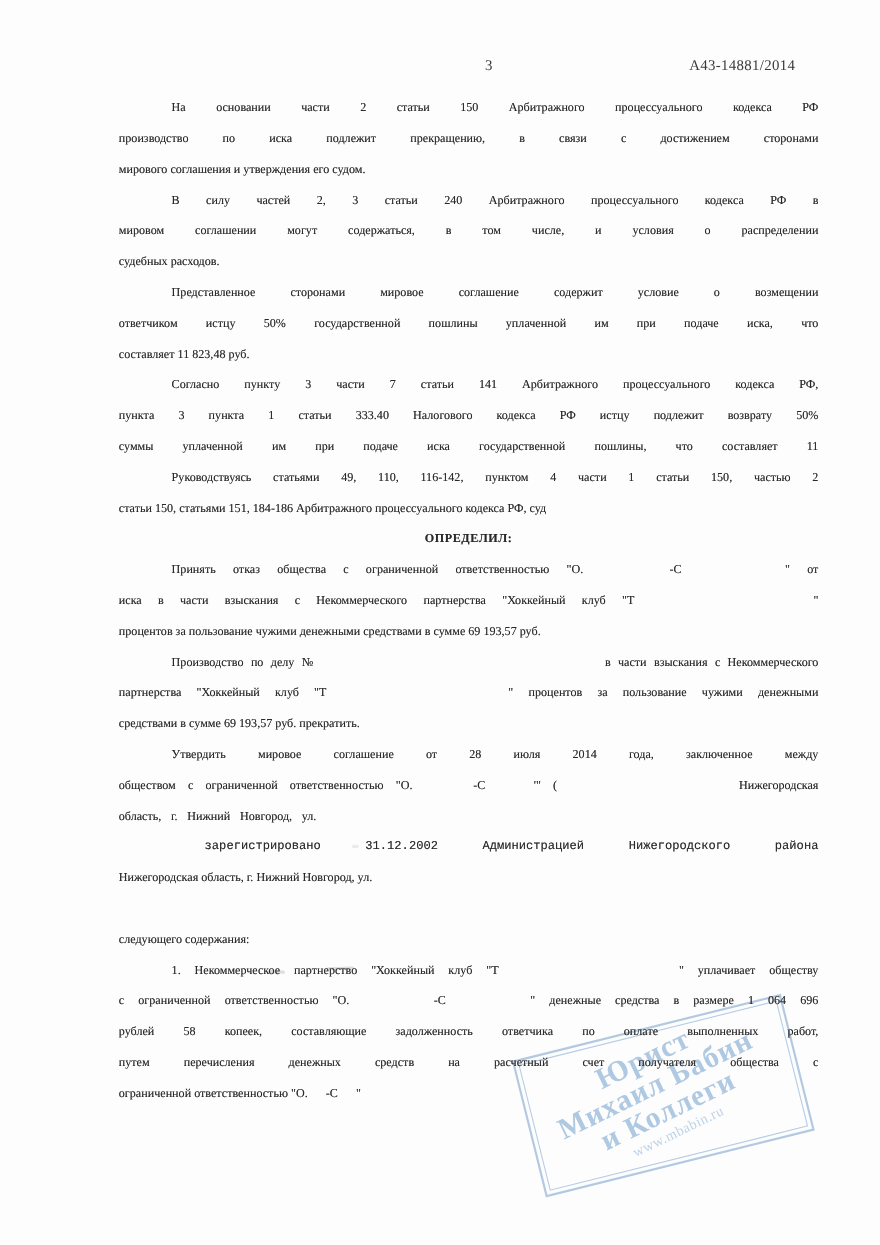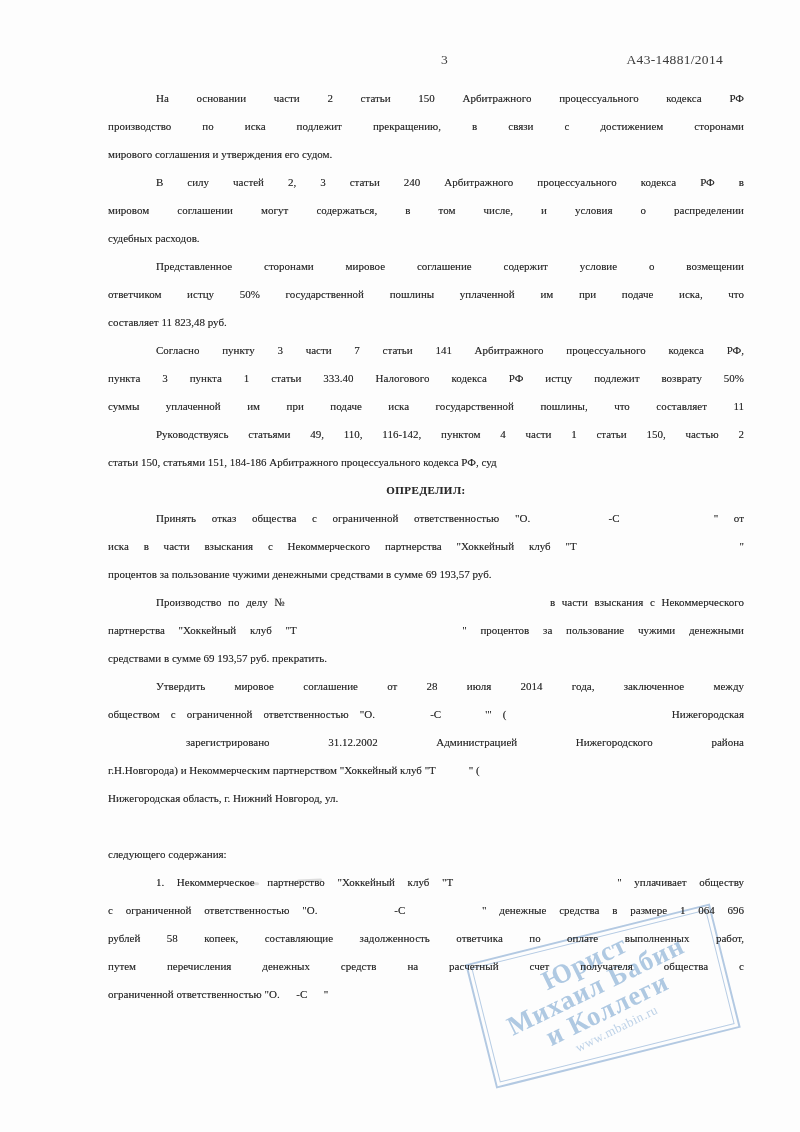--- a/index.html
+++ b/index.html
@@ -25,21 +25,21 @@
   .bodytext {
     position: absolute; left: 108px; top: 84px; width: 636px;
     font-size: 11px; line-height: 28px;
     z-index: 2;
     text-shadow: 0 0 0.6px rgba(40,40,40,0.5);
   }
   .line { min-height: 28px; text-align: left; }
   .line.j { text-align: justify; text-align-last: justify; }
   .line.c { text-align: left; text-align-last: center; font-weight: bold; letter-spacing: 0.5px; }
   .line.ind { text-indent: 48px; }
-  .line.bigind { text-indent: 78px; }
+  .line.bigind { text-indent: 78px; font-family: Liberation Mono, monospace; }
   .line.spread { word-spacing: 0.55em; }
 
   
   .stamp {
     position: absolute; left: 477px; top: 932px; width: 252px; height: 128px;
     transform: rotate(-14deg);
     z-index: 1; opacity: 0.85;
   }
   .stamp-border { position: absolute; inset: 0; border: 2px solid #a7c1de; }
   .stamp-border::before { content: ""; position: absolute; inset: 3px; border: 1px solid #abc4e0; }
@@ -95,22 +95,22 @@
       <div class="line">статьи 150, статьями 151, 184-186 Арбитражного процессуального кодекса РФ, суд</div>
       <div class="line c">ОПРЕДЕЛИЛ:</div>
       <div class="line j ind">Принять отказ общества с ограниченной ответственностью "О.&nbsp;&nbsp;&nbsp;&nbsp;&nbsp;-С&nbsp;&nbsp;&nbsp;&nbsp;&nbsp;&nbsp;" от</div>
       <div class="line j">иска в части взыскания с Некоммерческого партнерства "Хоккейный клуб "Т&nbsp;&nbsp;&nbsp;&nbsp;&nbsp;&nbsp;&nbsp;&nbsp;&nbsp;&nbsp;&nbsp;"</div>
       <div class="line">процентов за пользование чужими денежными средствами в сумме 69 193,57 руб.</div>
       <div class="line j ind">Производство по делу №&nbsp;&nbsp;&nbsp;&nbsp;&nbsp;&nbsp;&nbsp;&nbsp;&nbsp;&nbsp;&nbsp;&nbsp;&nbsp;&nbsp;&nbsp;&nbsp;&nbsp;&nbsp;&nbsp;&nbsp;&nbsp;&nbsp;&nbsp;&nbsp;&nbsp;&nbsp;&nbsp;&nbsp;&nbsp;&nbsp;&nbsp;&nbsp;&nbsp;&nbsp;&nbsp;&nbsp;&nbsp;&nbsp; в части взыскания с Некоммерческого</div>
       <div class="line j">партнерства "Хоккейный клуб "Т&nbsp;&nbsp;&nbsp;&nbsp;&nbsp;&nbsp;&nbsp;&nbsp;&nbsp;&nbsp;&nbsp;&nbsp;" процентов за пользование чужими денежными</div>
       <div class="line">средствами в сумме 69 193,57 руб. прекратить.</div>
       <div class="line j ind">Утвердить мировое соглашение от 28 июля 2014 года, заключенное между</div>
       <div class="line j">обществом с ограниченной ответственностью "О.&nbsp;&nbsp;&nbsp;&nbsp;&nbsp;-С&nbsp;&nbsp;&nbsp;&nbsp;'" (&nbsp;&nbsp;&nbsp;&nbsp;&nbsp;&nbsp;&nbsp;&nbsp;&nbsp;&nbsp;&nbsp;&nbsp;&nbsp;&nbsp; Нижегородская</div>
+      <div class="line spread">область, г. Нижний Новгород, ул.</div>
       <div class="line j bigind">зарегистрировано 31.12.2002 Администрацией Нижегородского района</div>
-      <div class="line">г.Н.Новгорода) и Некоммерческим партнерством "Хоккейный клуб "Т&nbsp;&nbsp;&nbsp;&nbsp;&nbsp;&nbsp;&nbsp;&nbsp;&nbsp;&nbsp;&nbsp;&nbsp;" (</div>
       <div class="line">Нижегородская область, г. Нижний Новгород, ул.</div>
       <div class="line"></div>
       <div class="line">следующего содержания:</div>
       <div class="line j ind">1. Некоммерческое партнерство "Хоккейный клуб "Т&nbsp;&nbsp;&nbsp;&nbsp;&nbsp;&nbsp;&nbsp;&nbsp;&nbsp;&nbsp;&nbsp;&nbsp;&nbsp;" уплачивает обществу</div>
       <div class="line j">с ограниченной ответственностью "О.&nbsp;&nbsp;&nbsp;&nbsp;&nbsp;&nbsp;-С&nbsp;&nbsp;&nbsp;&nbsp;&nbsp;&nbsp;" денежные средства в размере 1 064 696</div>
       <div class="line j">рублей 58 копеек, составляющие задолженность ответчика по оплате выполненных работ,</div>
       <div class="line j">путем перечисления денежных средств на расчетный счет получателя общества с</div>
       <div class="line">ограниченной ответственностью "О.&nbsp;&nbsp;&nbsp;&nbsp;&nbsp;&nbsp;-С&nbsp;&nbsp;&nbsp;&nbsp;&nbsp;&nbsp;"</div>
     </div>
 

